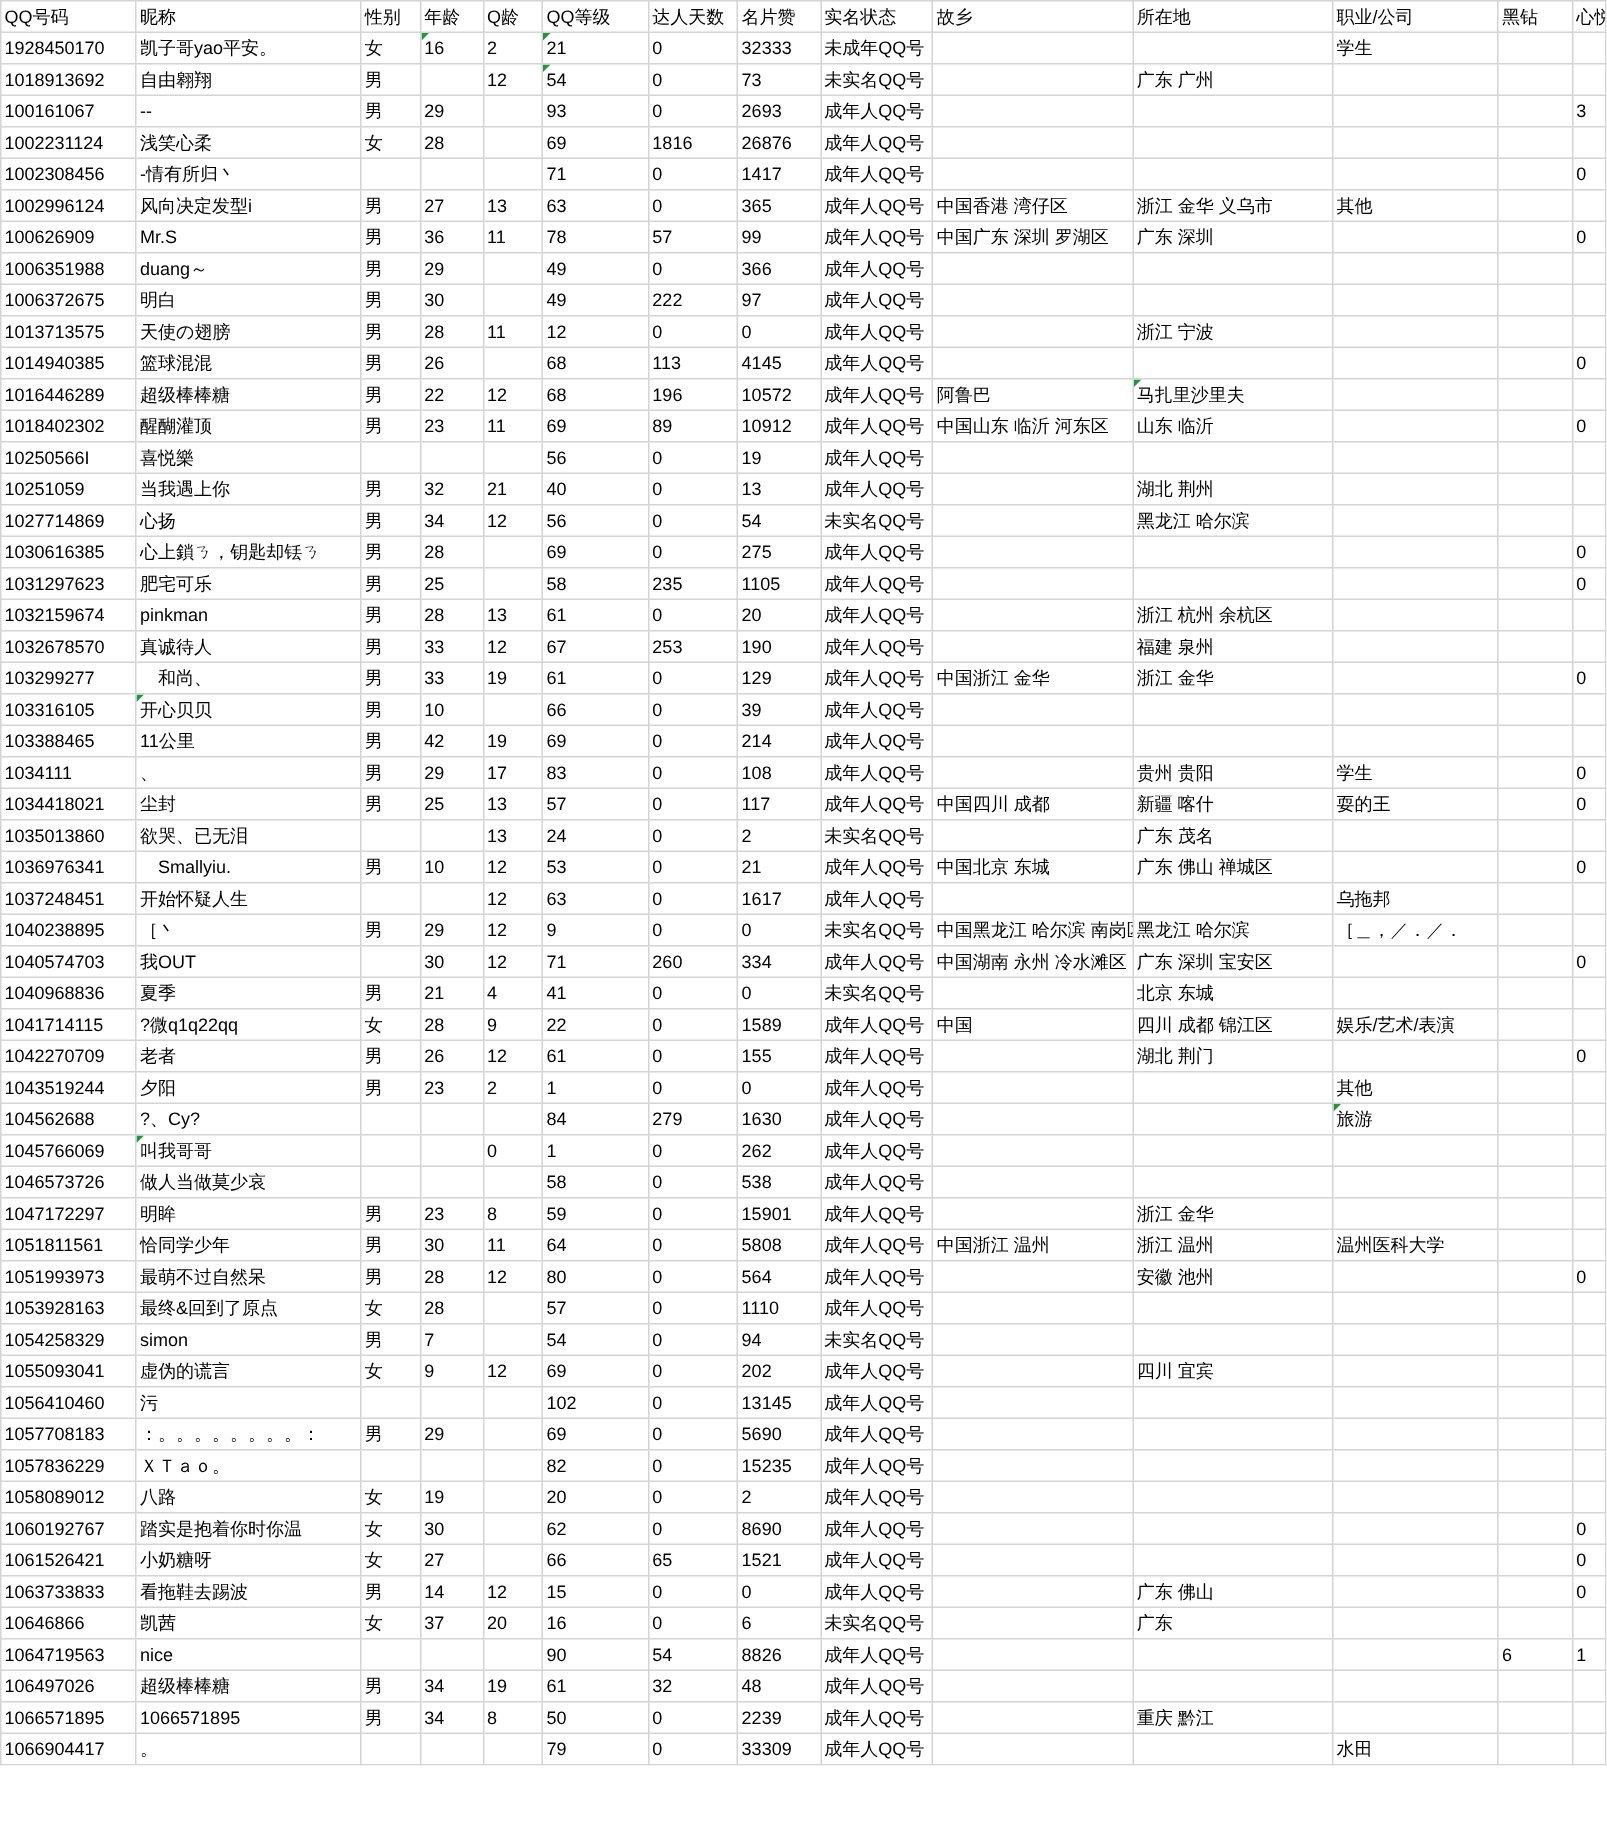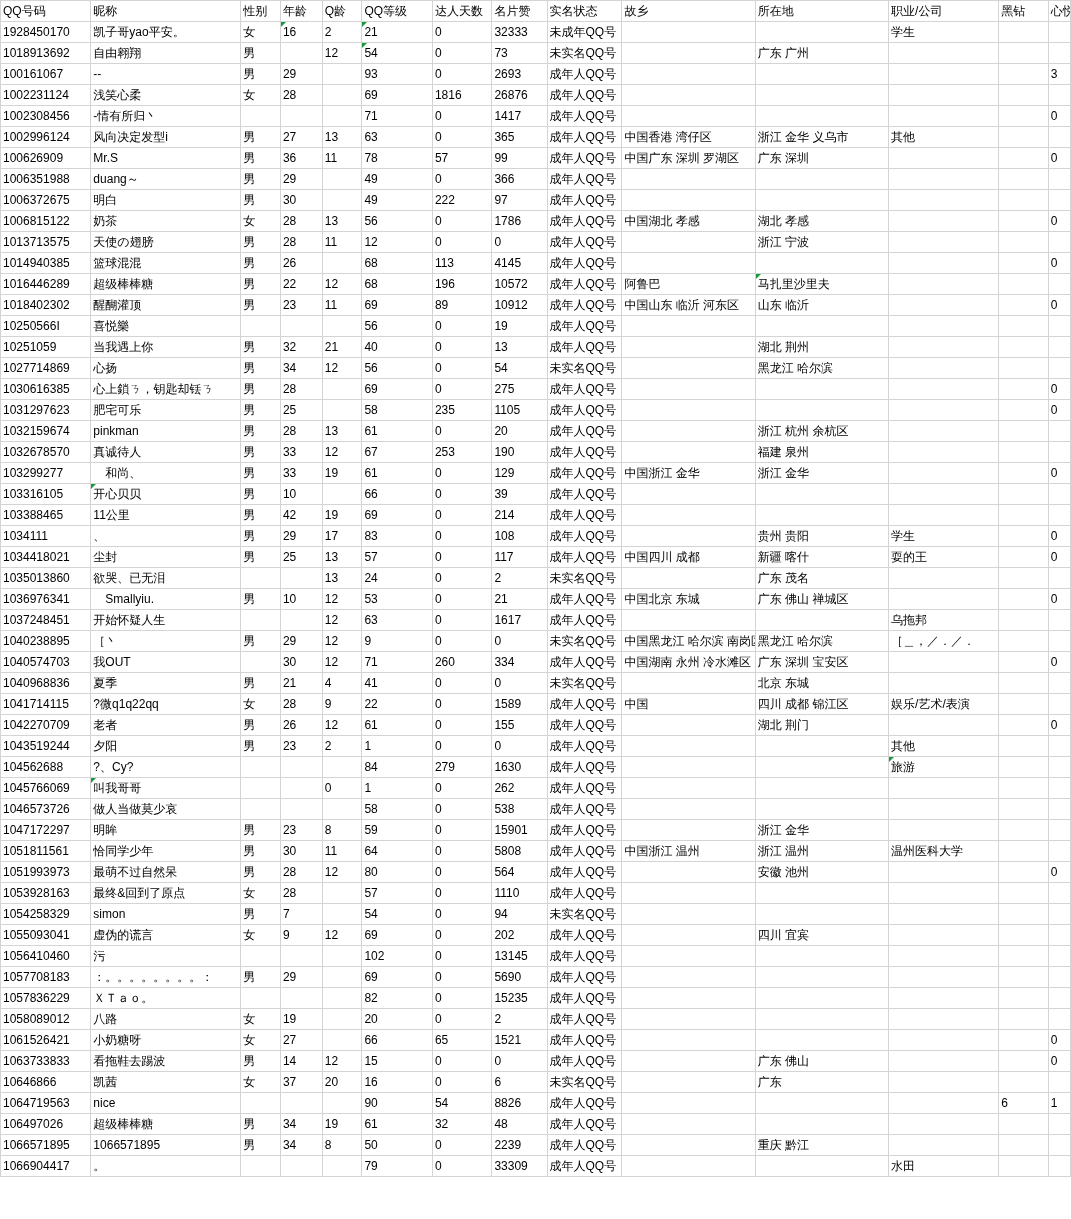--- a/index.html
+++ b/index.html
@@ -247,36 +247,20 @@
           <td>222</td>
           <td>97</td>
           <td>成年人QQ号</td>
           <td></td>
           <td></td>
           <td></td>
           <td></td>
           <td></td>
         </tr>
         <tr>
-          <td>1006815122</td>
-          <td>奶茶</td>
-          <td>女</td>
-          <td>28</td>
-          <td>13</td>
-          <td>56</td>
-          <td>0</td>
-          <td>1786</td>
-          <td>成年人QQ号</td>
-          <td>中国湖北 孝感</td>
-          <td>湖北 孝感</td>
-          <td></td>
-          <td></td>
-          <td>0</td>
-        </tr>
-        <tr>
           <td>1013713575</td>
           <td>天使の翅膀</td>
           <td>男</td>
           <td>28</td>
           <td>11</td>
           <td>12</td>
           <td>0</td>
           <td>0</td>
           <td>成年人QQ号</td>
           <td></td>
@@ -871,20 +855,36 @@
           <td>0</td>
           <td>2</td>
           <td>成年人QQ号</td>
           <td></td>
           <td></td>
           <td></td>
           <td></td>
           <td></td>
         </tr>
         <tr>
+          <td>1060192767</td>
+          <td>踏实是抱着你时你温</td>
+          <td>女</td>
+          <td>30</td>
+          <td></td>
+          <td>62</td>
+          <td>0</td>
+          <td>8690</td>
+          <td>成年人QQ号</td>
+          <td></td>
+          <td></td>
+          <td></td>
+          <td></td>
+          <td>0</td>
+        </tr>
+        <tr>
           <td>1061526421</td>
           <td>小奶糖呀</td>
           <td>女</td>
           <td>27</td>
           <td></td>
           <td>66</td>
           <td>65</td>
           <td>1521</td>
           <td>成年人QQ号</td>
           <td></td>

